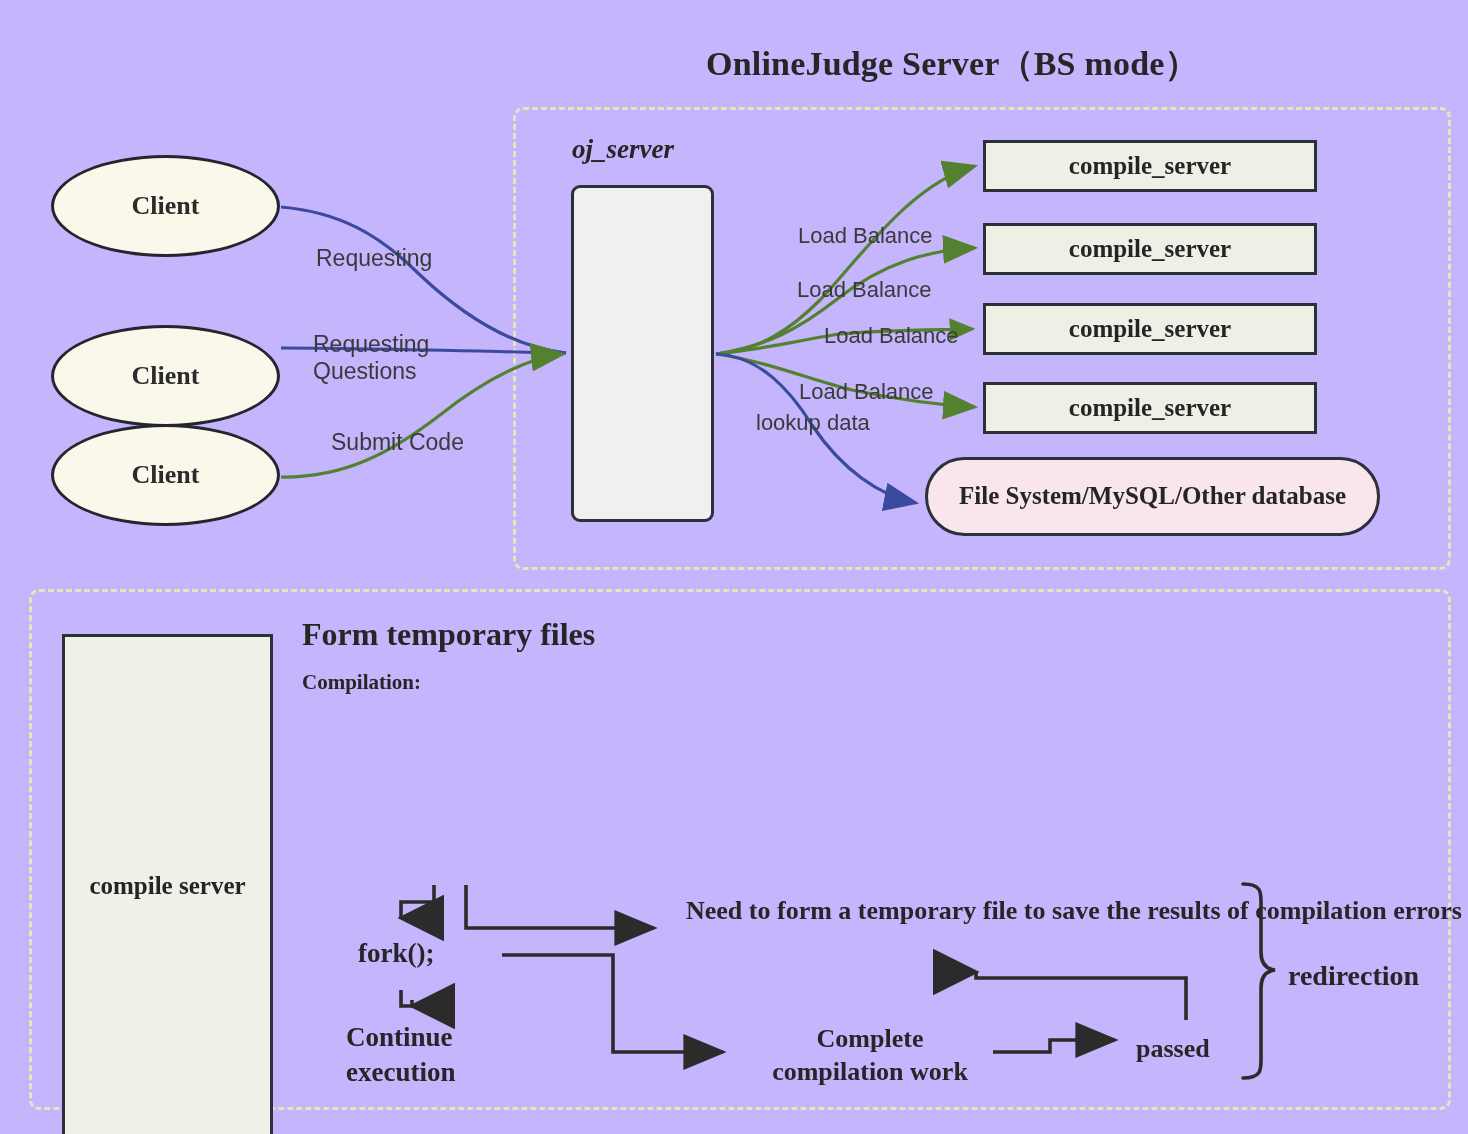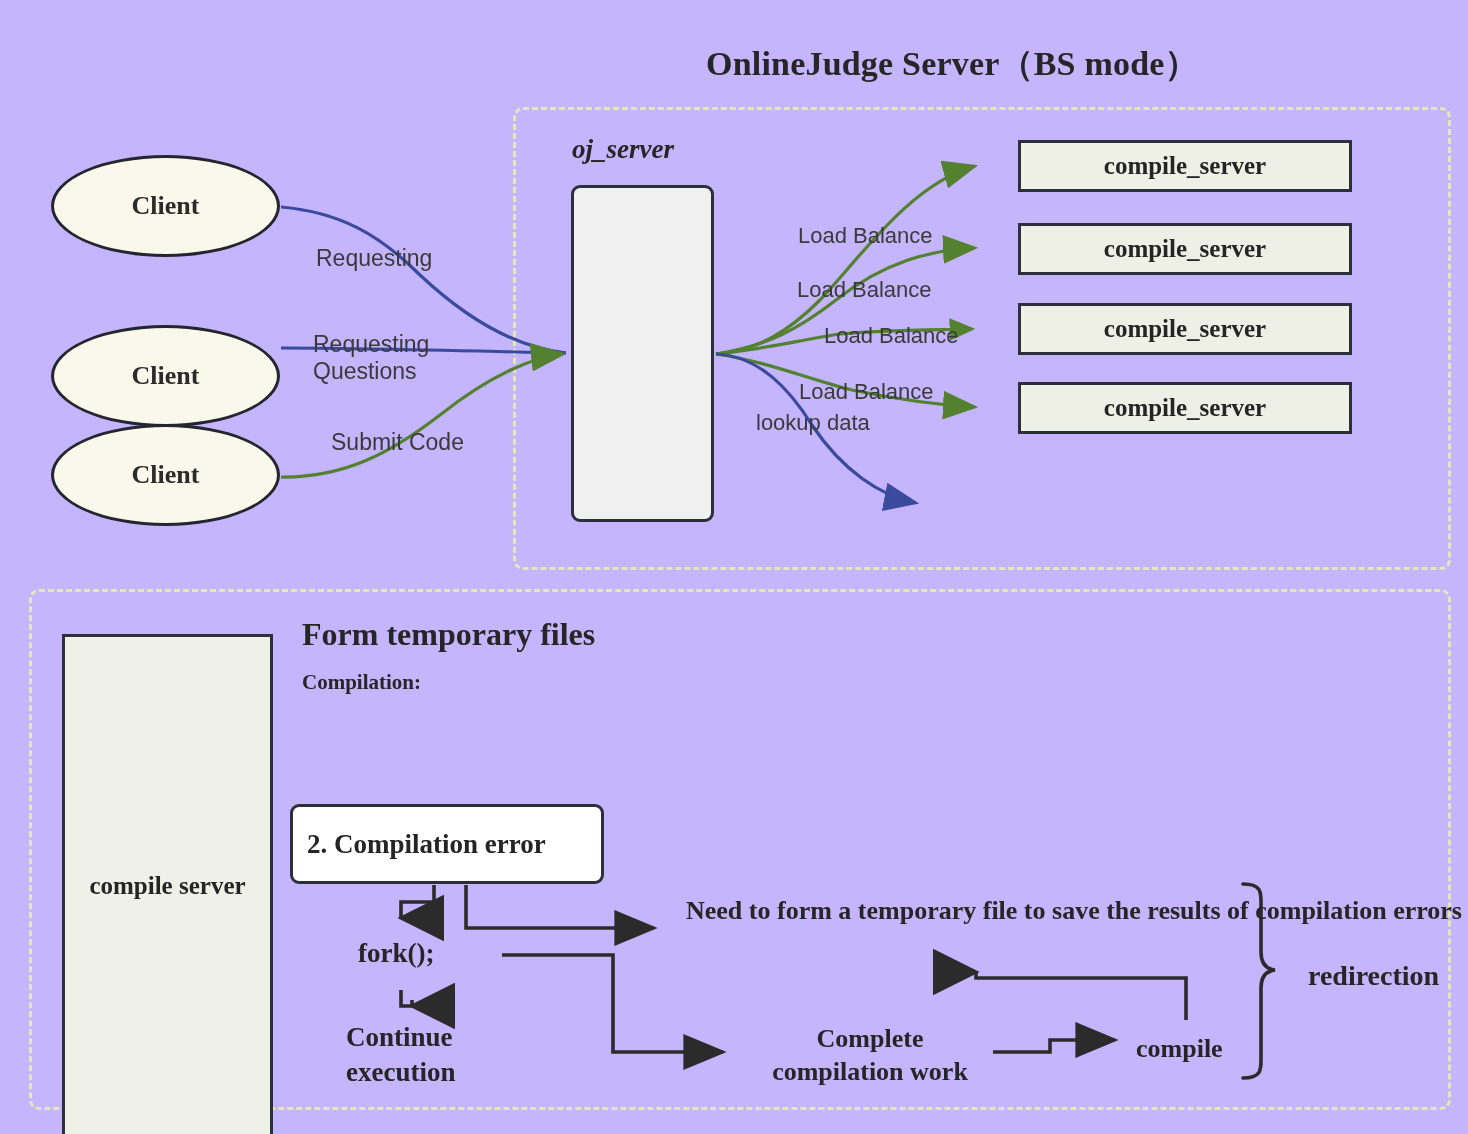--- a/index.html
+++ b/index.html
@@ -94,21 +94,21 @@
     width: 143px; height: 337px;
     background: #f0f0f0;
     border: 3px solid #2b303a;
     border-radius: 9px;
     box-sizing: border-box;
   }
 
   
   .compile-server-box {
     position: absolute;
-    left: 1018px;
+    left: 983px;
     width: 334px; height: 52px;
     background: #eef0e6;
     border: 3px solid #2b303a;
     box-sizing: border-box;
     display: flex;
     align-items: center;
     justify-content: center;
     font-family: "Liberation Serif", "DejaVu Serif", serif;
     font-weight: bold;
     font-size: 25px;
@@ -189,21 +189,21 @@
   }
   #lbl-fork { left: 358px; top: 938px; font-size: 27px; }
   #lbl-continue { left: 346px; top: 1020px; font-size: 27px; line-height: 1.28; }
   #lbl-need-temp {
     left: 686px; top: 894px;
     font-size: 26px; text-align: center; line-height: 1.3;
     width: 548px;
   }
   #lbl-complete { left: 755px; top: 1022px; font-size: 26px; text-align: center; line-height: 1.28; width: 230px; }
   #lbl-stderr { left: 1136px; top: 1034px; font-size: 26px; }
-  #lbl-redirection { left: 1288px; top: 959px; font-size: 28px; margin-left: 20px; }
+  #lbl-redirection { left: 1288px; top: 959px; font-size: 28px; }
 </style>
 </head>
 <body>
 
 <div id="canvas">
 
   <div class="txt serif-bold" id="page-title">OnlineJudge Server（BS mode）</div>
 
   <div class="dashed-box" id="group-server"></div>
   <div class="dashed-box" id="group-compile"></div>
@@ -270,41 +270,41 @@
   <div class="client-node" id="client-2">Client</div>
 
   <div class="txt serif-bold" id="oj-server-label">oj_server</div>
   <div id="oj-server-box"></div>
 
   <div class="compile-server-box" id="compile-server-0">compile_server</div>
   <div class="compile-server-box" id="compile-server-1">compile_server</div>
   <div class="compile-server-box" id="compile-server-2">compile_server</div>
   <div class="compile-server-box" id="compile-server-3">compile_server</div>
 
+  <div id="database-node">File System/MySQL/Other database</div>
 
   <div class="txt sans" id="lbl-requesting">Requesting</div>
   <div class="txt sans" id="lbl-requesting-q">Requesting
 Questions</div>
   <div class="txt sans" id="lbl-submit-code">Submit Code</div>
 
   <div class="txt sans" id="lbl-lb-0">Load Balance</div>
   <div class="txt sans" id="lbl-lb-1">Load Balance</div>
   <div class="txt sans" id="lbl-lb-2">Load Balance</div>
   <div class="txt sans" id="lbl-lb-3">Load Balance</div>
   <div class="txt sans" id="lbl-lookup">lookup data</div>
 
   <div id="compile-server-tall">compile
 server</div>
 
   <div class="txt serif-bold" id="heading-form-temp">Form temporary files</div>
   <div class="txt serif-bold" id="heading-compilation">Compilation:</div>
-  <div id="step-error-box">2. Compilation error</div>
 
   <div class="txt serif-bold" id="lbl-fork">fork();</div>
   <div class="txt serif-bold" id="lbl-continue">Continue
 execution</div>
   <div class="txt serif-bold" id="lbl-need-temp">Need to form a temporary file to save the results of compilation errors</div>
   <div class="txt serif-bold" id="lbl-complete">Complete
 compilation work</div>
-  <div class="txt serif-bold" id="lbl-stderr">compile</div>
+  <div class="txt serif-bold" id="lbl-stderr">passed</div>
   <div class="txt serif-bold" id="lbl-redirection">redirection</div>
 
 </div>
 
 </body></html>

